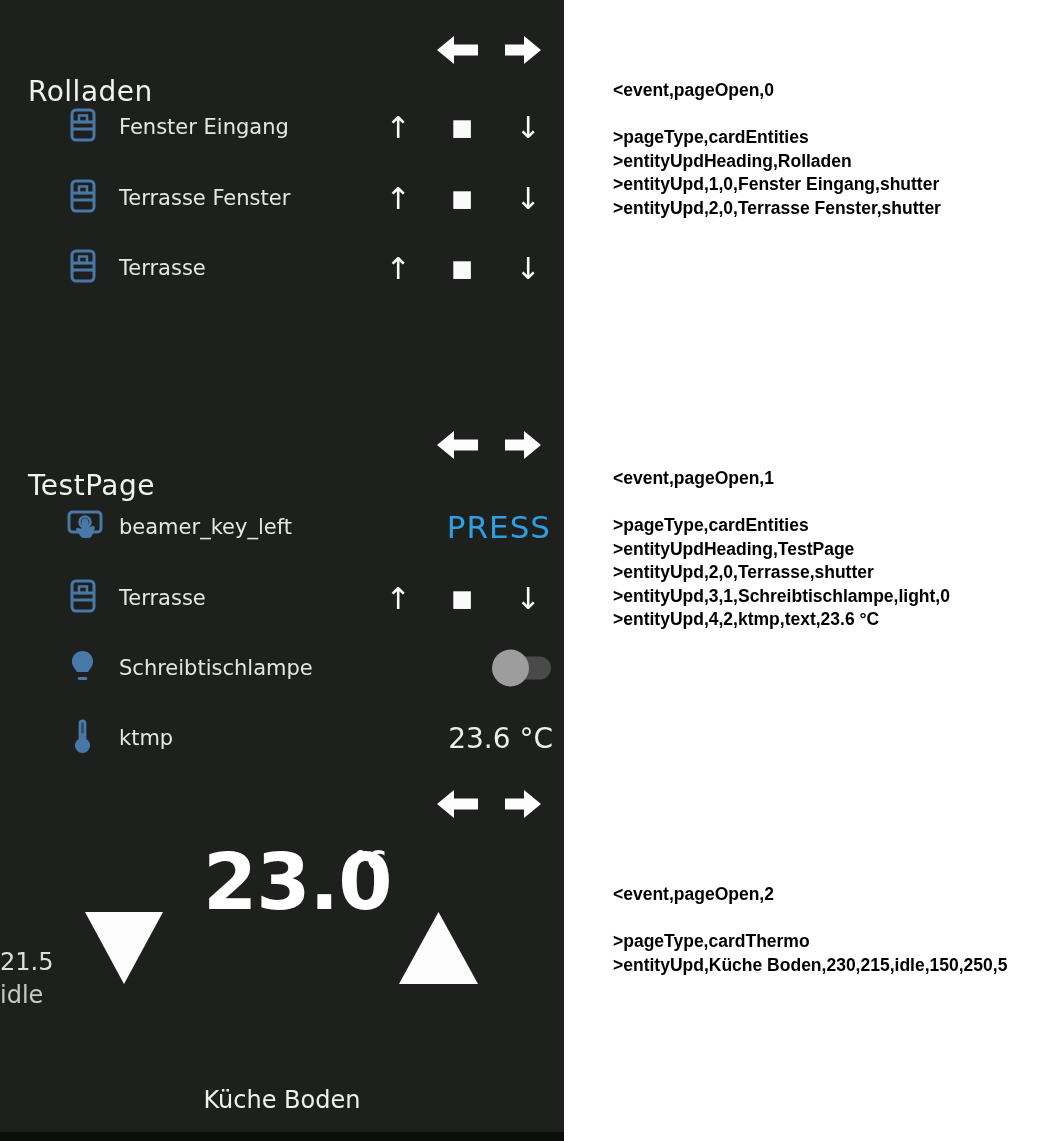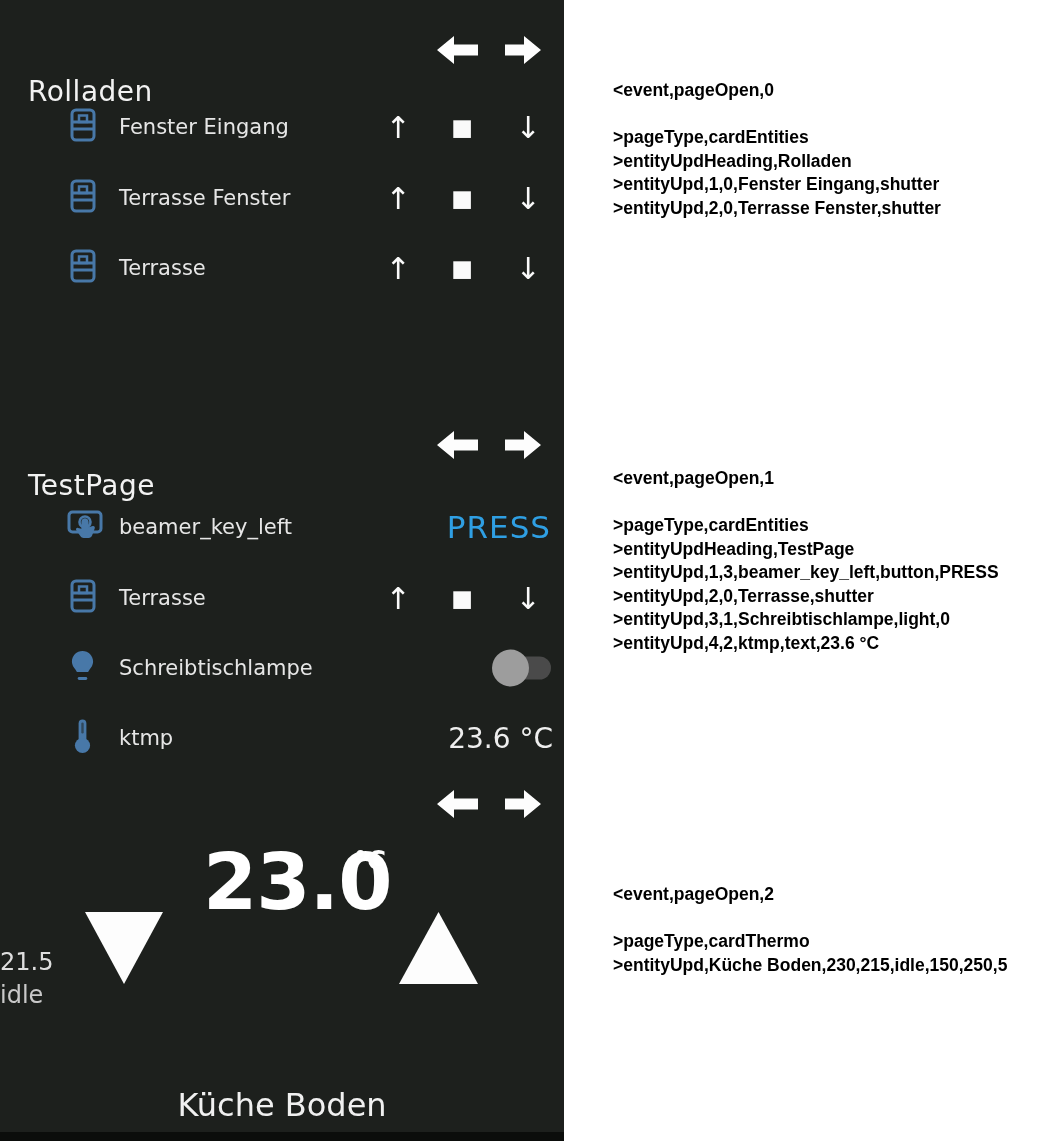--- a/index.html
+++ b/index.html
@@ -75,21 +75,21 @@
   .thermo-setpoint {
     position:absolute; left:0; top:948px; width:564px;
     text-align:left; color:#dedede; font-size:24px;
   }
   .thermo-state {
     position:absolute; left:0; top:981px; width:564px;
     text-align:left; color:#c9c9c9; font-size:24px;
   }
   .thermo-title {
     position:absolute; left:0; top:1086px; width:564px;
-    text-align:center; color:#f0f0f0; font-size:32px;
+    text-align:center; color:#f0f0f0; font-size:24px;
   }
   .tri { position:absolute; top:912px; }
   .tri svg { display:block; }
   #thermo-down { left:85px; }
   #thermo-up   { left:399px; }
   
   .console-block {
     position:absolute; left:613px;
     color:#000; font-family:"Liberation Sans", sans-serif;
     font-weight:700; font-size:17.5px;
@@ -269,21 +269,20 @@
   <div class="cline">&gt;entityUpdHeading,Rolladen</div>
   <div class="cline">&gt;entityUpd,1,0,Fenster Eingang,shutter</div>
   <div class="cline">&gt;entityUpd,2,0,Terrasse Fenster,shutter</div>
 </div>
 
 <div class="console-block" style="top:467px">
   <div class="cline">&lt;event,pageOpen,1</div>
   <div class="cline"></div>
   <div class="cline">&gt;pageType,cardEntities</div>
   <div class="cline">&gt;entityUpdHeading,TestPage</div>
-  <div class="cline">&gt;entityUpd,1,3,beamer_key_left,button,PRESS</div>
   <div class="cline">&gt;entityUpd,2,0,Terrasse,shutter</div>
   <div class="cline">&gt;entityUpd,3,1,Schreibtischlampe,light,0</div>
   <div class="cline">&gt;entityUpd,4,2,ktmp,text,23.6 °C</div>
 </div>
 
 <div class="console-block" style="top:883px">
   <div class="cline">&lt;event,pageOpen,2</div>
   <div class="cline"></div>
   <div class="cline">&gt;pageType,cardThermo</div>
   <div class="cline">&gt;entityUpd,Küche Boden,230,215,idle,150,250,5</div>

